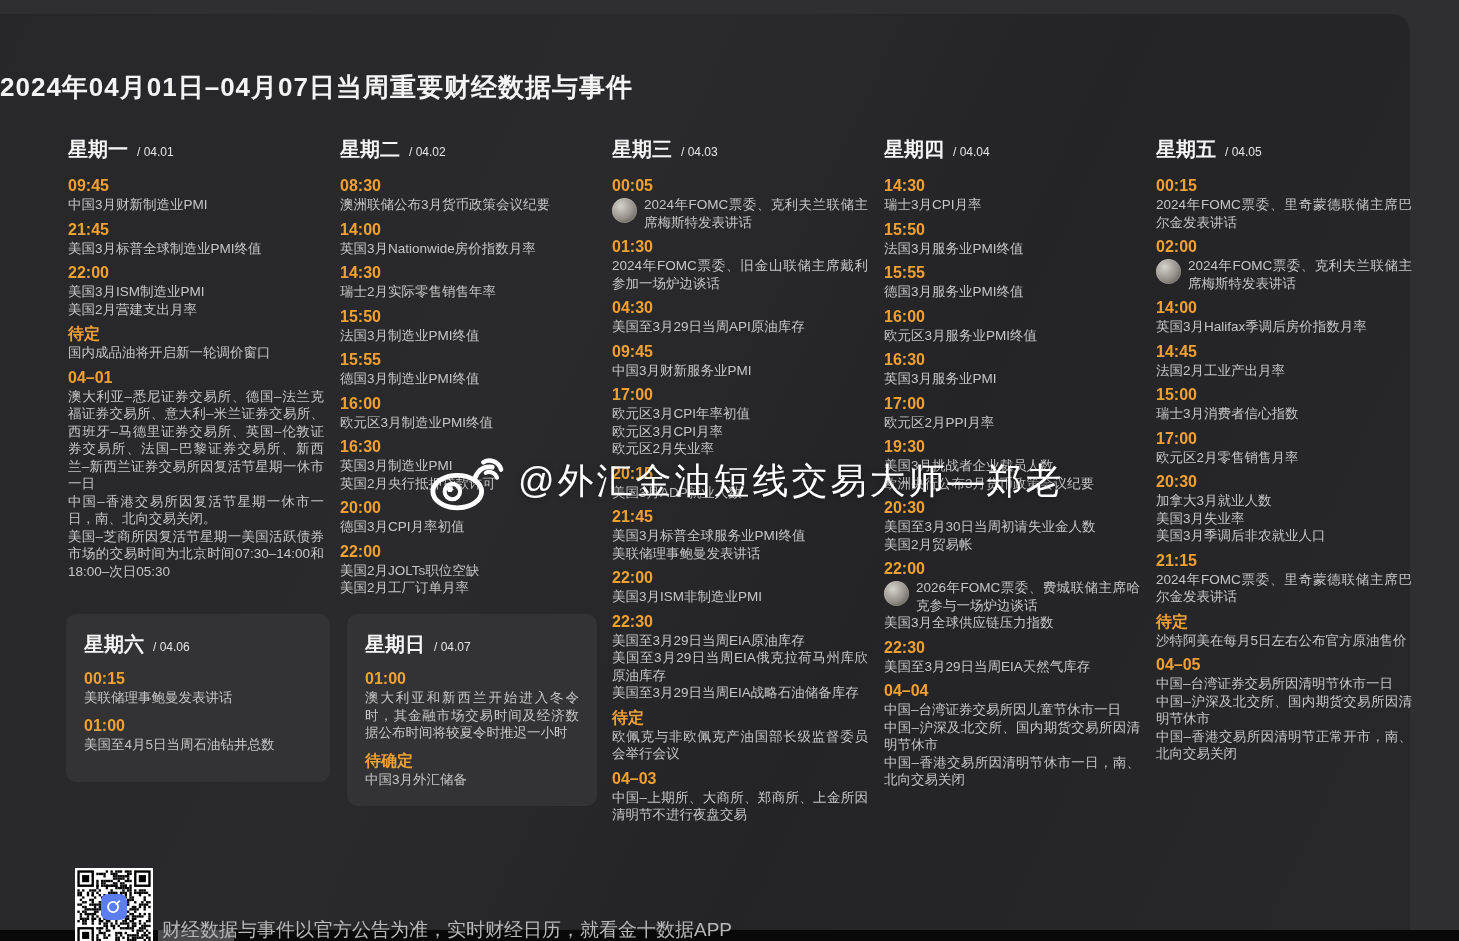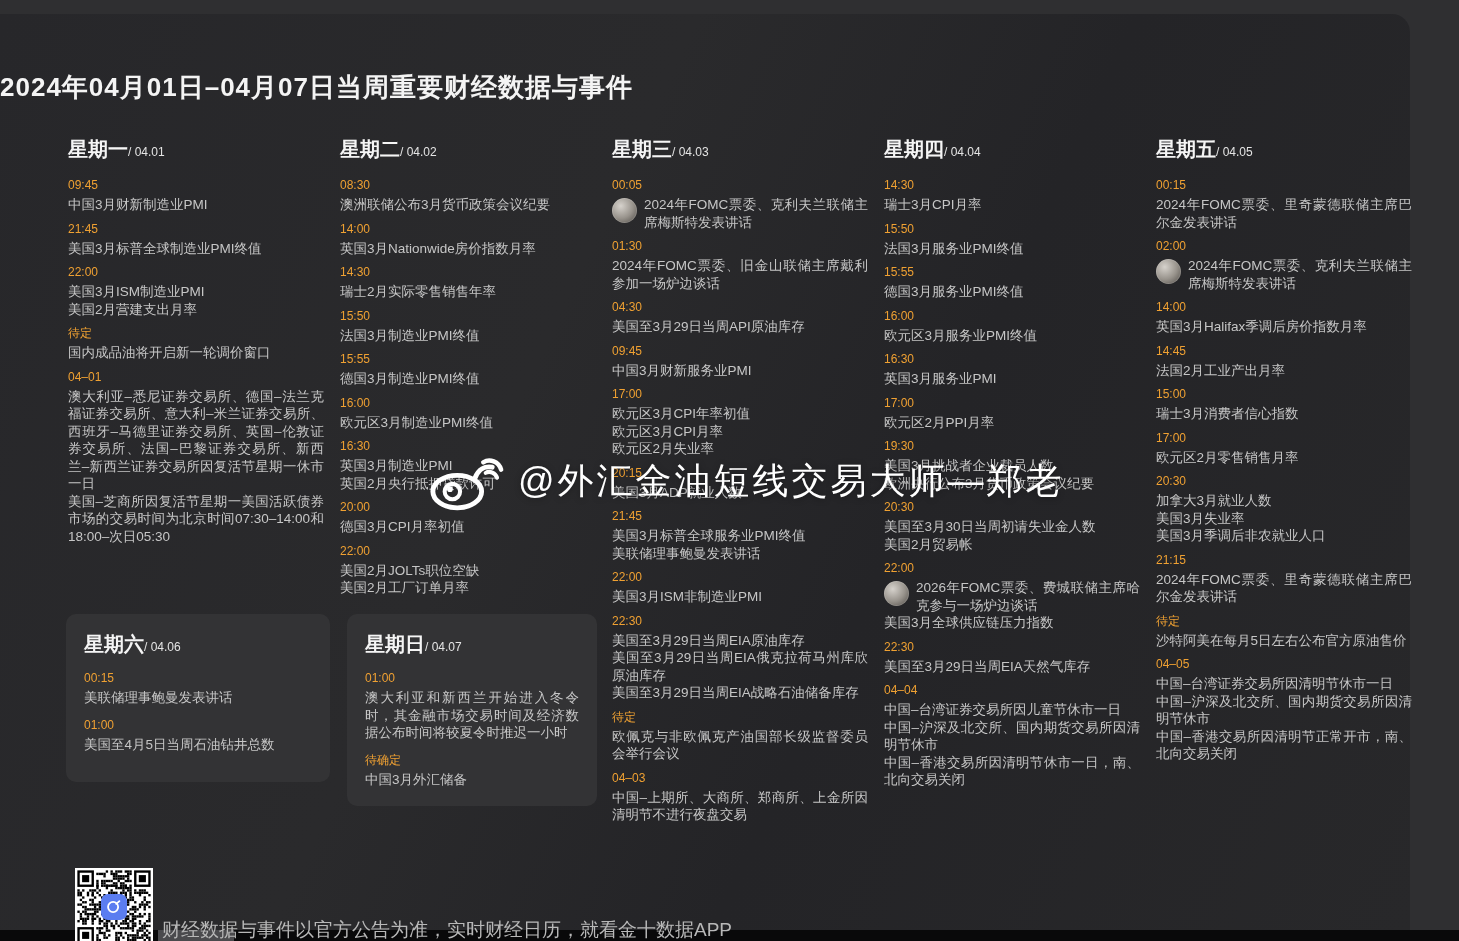--- a/index.html
+++ b/index.html
@@ -6,25 +6,25 @@
   .stage{position:relative;width:1459px;height:941px;overflow:hidden;
          background:#2f2f31;font-family:"Liberation Sans","DejaVu Sans",sans-serif;}
   .card{position:absolute;left:0;top:14px;width:1410px;height:916px;
         border-top-right-radius:18px;
         background:linear-gradient(115deg,#27272a 0%,#2a2a2c 38%,#242427 62%,#28282a 100%);}
   .page-title{position:absolute;left:0;top:56px;width:1410px;text-align:left;
         color:#f4f4f4;font-size:26px;font-weight:700;letter-spacing:1px;margin:0;}
   
   .week{position:absolute;left:68px;top:122px;display:flex;gap:16px;z-index:1;}
   .day-col{width:256px;}
-  .day-head{display:flex;align-items:baseline;margin-bottom:12px;}
+  .day-head{display:flex;align-items:baseline;gap:9px;margin-bottom:12px;}
   .day-name{color:#f5f5f5;font-size:20px;font-weight:700;}
   .day-date{color:#e4e4e4;font-size:12px;font-weight:400;}
   .event{margin-bottom:5px;}
-  .time{color:#f0a132;font-size:12px;font-weight:400;line-height:21px;}
+  .time{color:#f0a132;font-size:16px;font-weight:700;line-height:21px;}
   .item{color:#c6c6c6;font-size:13.5px;line-height:17.5px;text-align:justify;}
   .avatar-row{display:flex;gap:7px;align-items:flex-start;}
   .avatar{flex:none;width:25px;height:25px;border-radius:50%;margin-top:2px;
           background:radial-gradient(circle at 35% 32%,#d6d2cc,#98938c 52%,#5d5954 88%);
           box-shadow:inset 0 0 0 1px rgba(255,255,255,.15);}
   .avatar-text{flex:1;}
   
   .box{position:absolute;background:#333335;border-radius:10px;padding:17px 18px;
        box-sizing:border-box;z-index:2;}
   .box-0{left:66px;top:600px;width:264px;height:168px;}
@@ -70,20 +70,21 @@
             <div class="item">美国3月ISM制造业PMI</div>
             <div class="item">美国2月营建支出月率</div>
           </div>
           <div class="event">
             <div class="time">待定</div>
             <div class="item">国内成品油将开启新一轮调价窗口</div>
           </div>
           <div class="event">
             <div class="time">04–01</div>
             <div class="item">澳大利亚–悉尼证券交易所、德国–法兰克福证券交易所、意大利–米兰证券交易所、西班牙–马德里证券交易所、英国–伦敦证券交易所、法国–巴黎证券交易所、新西兰–新西兰证券交易所因复活节星期一休市一日</div>
+            <div class="item">中国–香港交易所因复活节星期一休市一日，南、北向交易关闭。</div>
             <div class="item">美国–芝商所因复活节星期一美国活跃债券市场的交易时间为北京时间07:30–14:00和18:00–次日05:30</div>
           </div>
         </div>
         <div class="day-col">
           <div class="day-head">
             <span class="day-name">星期二</span>
             <span class="day-date">/ 04.02</span>
           </div>
           <div class="event">
             <div class="time">08:30</div>

